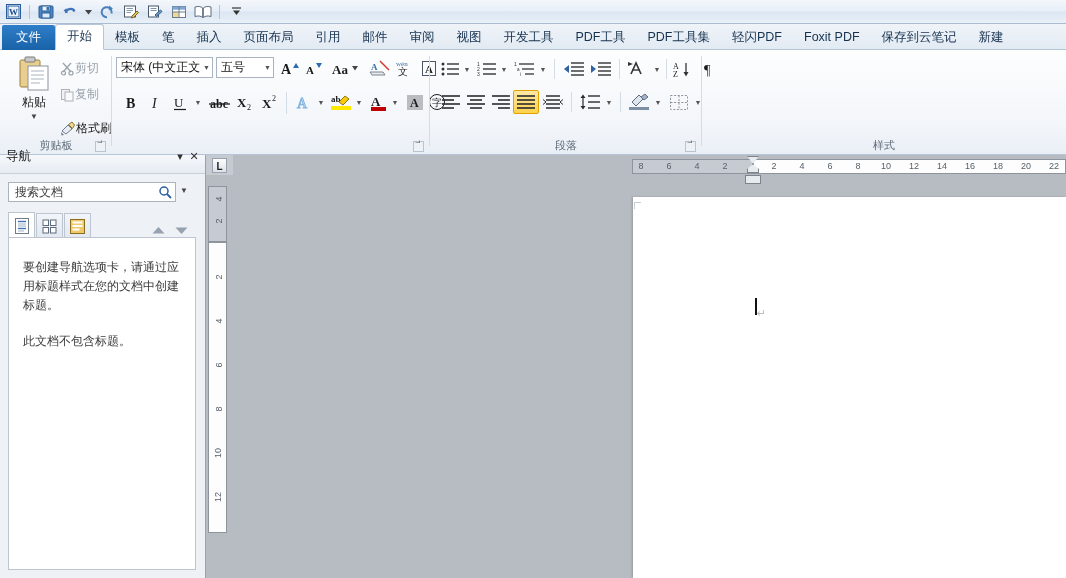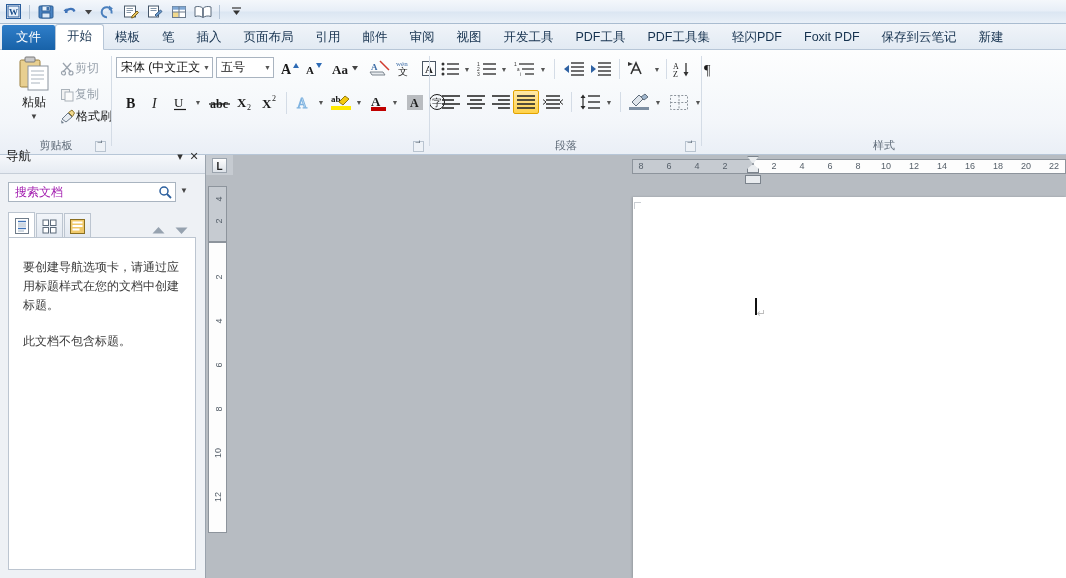--- a/index.html
+++ b/index.html
@@ -122,21 +122,21 @@
     background: linear-gradient(to bottom,#f6f8fb,#e6ebf2);
     border-bottom: 1px solid #c6ced8;
     justify-content: center;
   }
   .nav-title { font-size: 12.5px; color: #1a1a1a; flex: 1; }
   .nav-btn { width: 14px; height: 14px; display: flex; align-items: center; justify-content: center; color: #333; font-size: 11px; cursor: default; }
   .nav-search {
     position: absolute; left: 8px; top: 27px; width: 168px; height: 20px;
     background: #fff; border: 1px solid #a9b4c0; display: flex; align-items: center; padding: 0 3px;
   }
-  .nav-search-ph { flex: 1; font-size: 12px; color: #a21caf; padding-left: 3px; }
+  .nav-search-ph { flex: 1; font-size: 12px; color: #404040; padding-left: 3px; }
   .nav-search-caret { position: absolute; left: 180px; top: 31px; font-size: 8px; color: #444; }
   .nav-tabs { position: absolute; left: 8px; top: 57px; width: 188px; height: 26px; display: flex; align-items: flex-end; }
   .ntab {
     width: 27px; height: 25px; border: 1px solid #bcc5d0; border-bottom: none;
     background: linear-gradient(to bottom,#f2f5f9,#e2e8f0); margin-right: 1px;
     display: flex; align-items: center; justify-content: center; cursor: default;
   }
   .ntab.active { background: #fff; height: 26px; }
   .nav-updown { position: absolute; right: 8px; bottom: 3px; display: flex; gap: 10px; }
   .nav-body {
@@ -339,21 +339,21 @@
       <div class="cbitem" style="top:36px;">
         <span class="ic">
           <svg width="15" height="15" viewBox="0 0 15 15">
             <rect x="1.5" y="2.5" width="8" height="10" fill="#f2f2f2" stroke="#aab2ba"></rect>
             <rect x="5" y="5" width="8" height="9" fill="#fafafa" stroke="#aab2ba"></rect>
           </svg>
         </span>
         <span>复制</span>
       </div>
 
-      <div class="cbitem enabled" style="top:58px;">
+      <div class="cbitem enabled" style="top:70px;">
         <span class="ic">
           <svg width="16" height="15" viewBox="0 0 16 15">
             <path d="M2 10 L8 4 L12 8 L6 13 Z" fill="#e7ecf2" stroke="#6d7b8a"></path>
             <path d="M8.5 3.5 L12 1 L14.5 4 L12.5 7.5 Z" fill="#f2d98d" stroke="#8c7530"></path>
             <path d="M1 11 L4 14 L1.5 14.5 Z" fill="#6d7b8a"></path>
           </svg>
         </span>
         <span>格式刷</span>
       </div>
 

